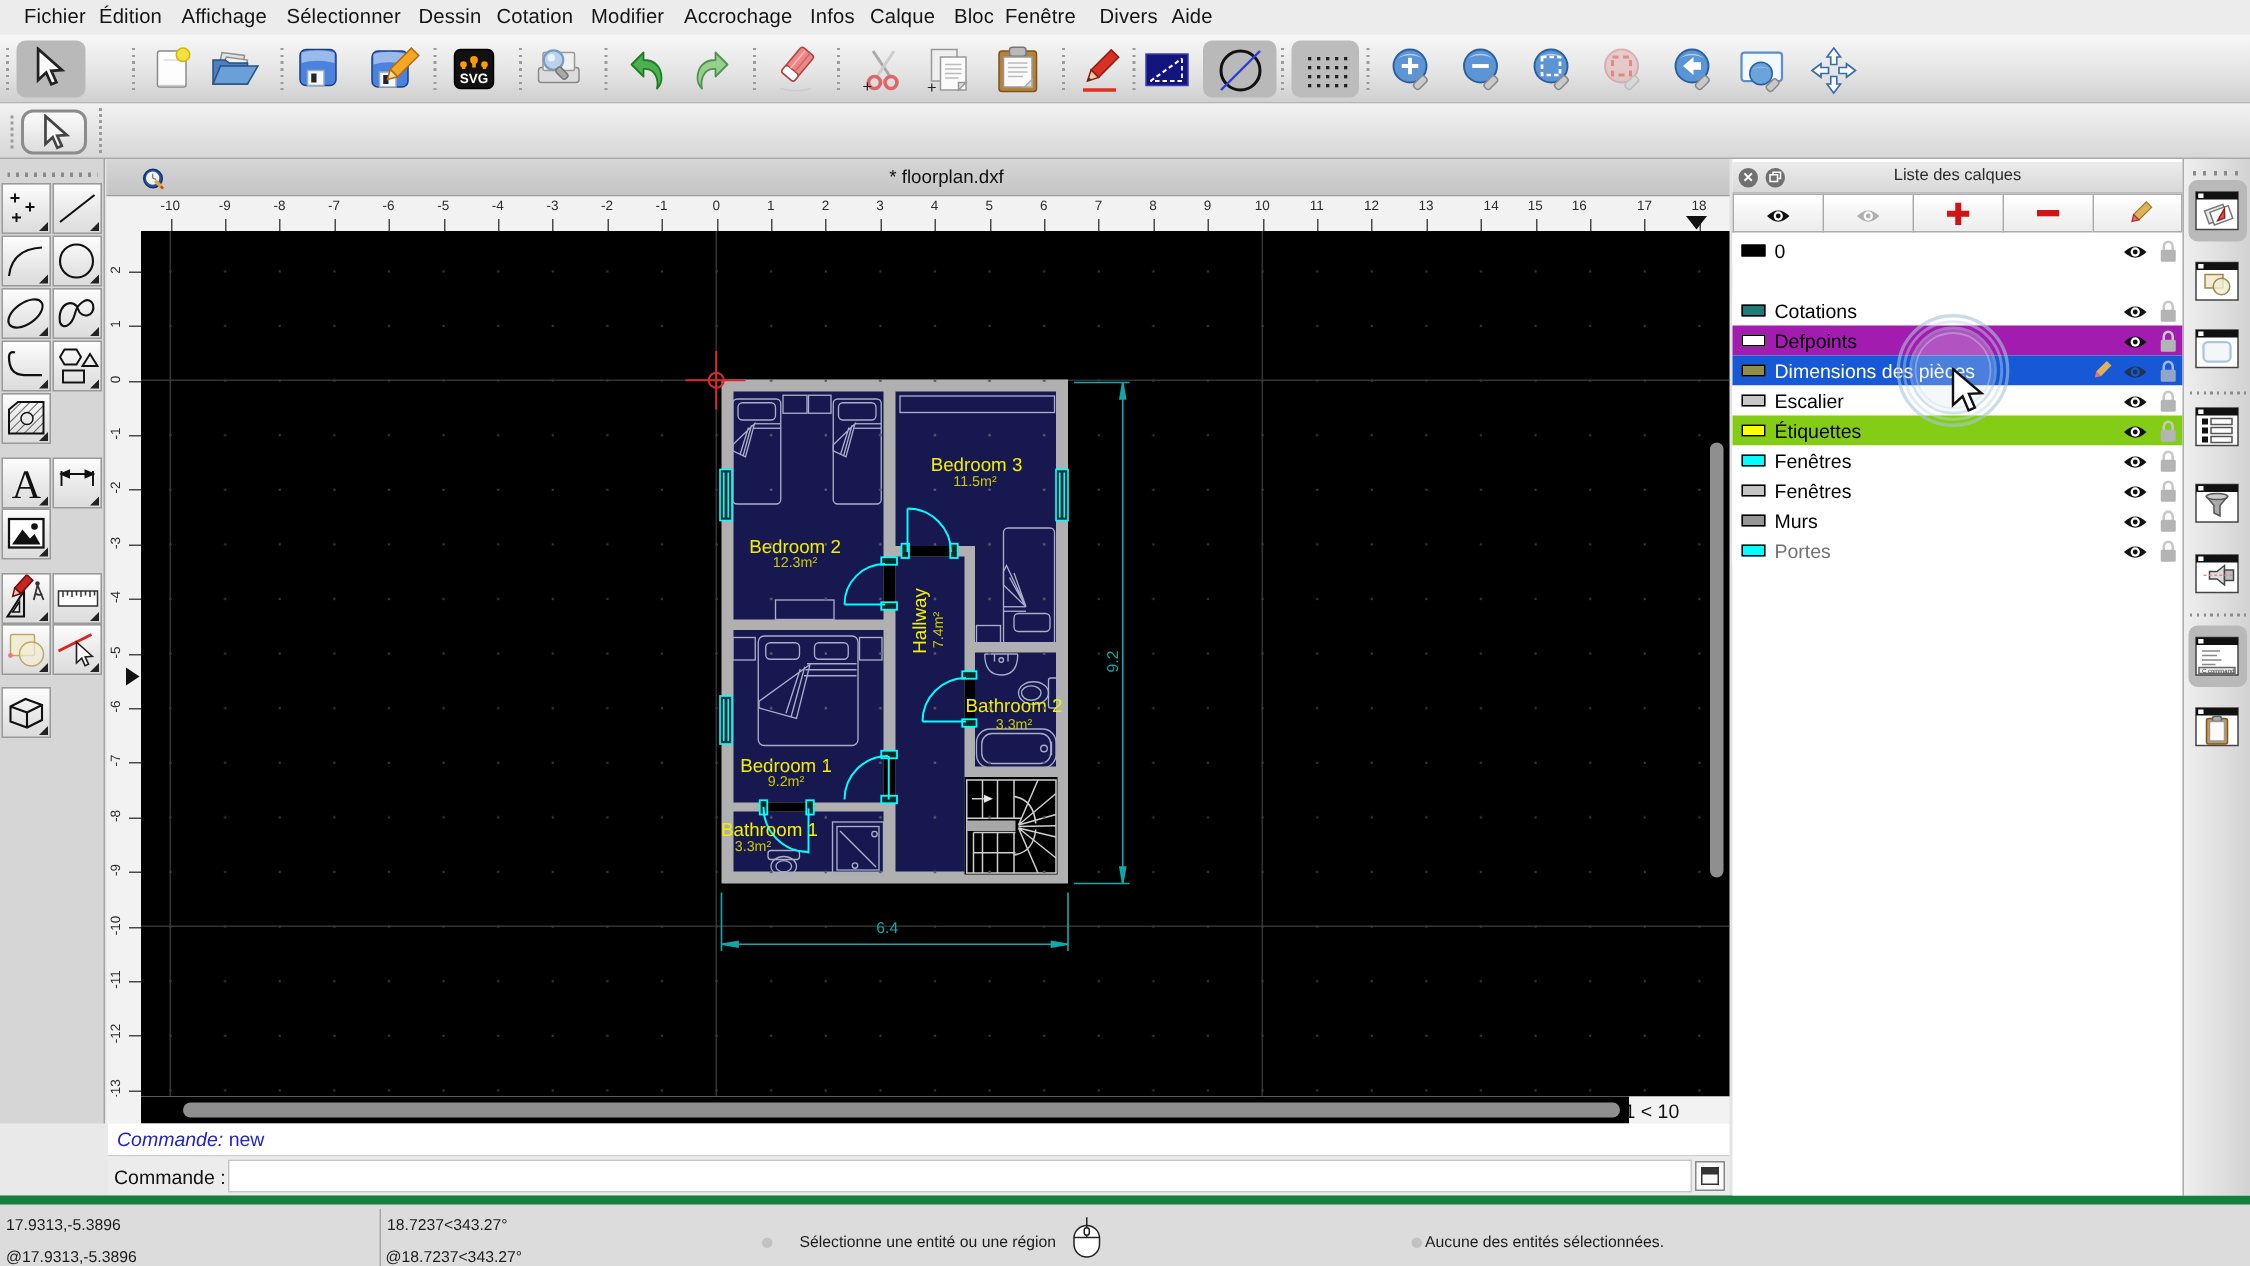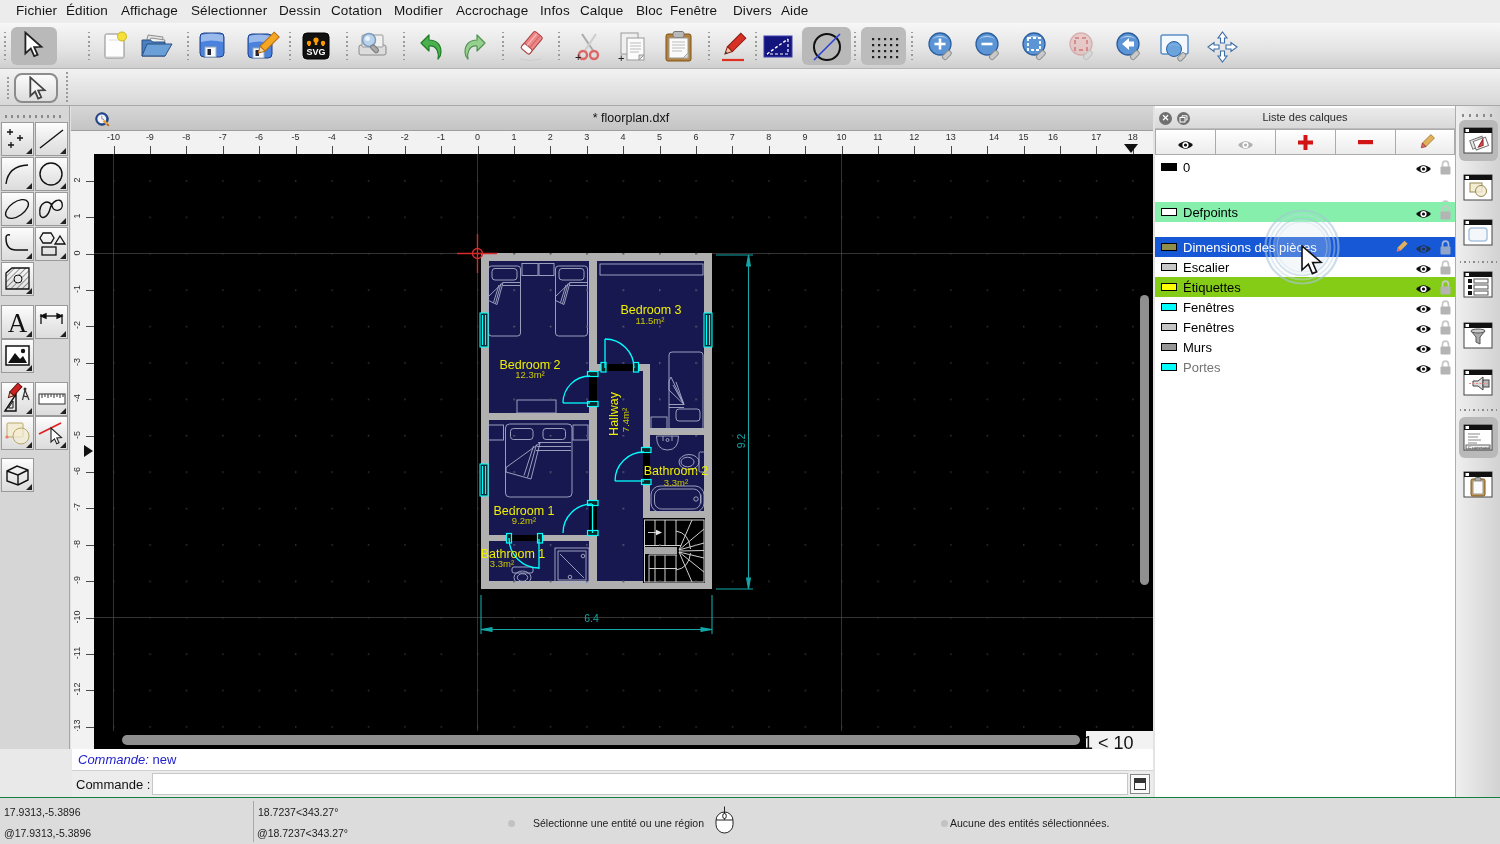--- a/index.html
+++ b/index.html
@@ -26,21 +26,21 @@
 #canvas{left:94px;top:154px;width:1059px;height:577px;background:#000;overflow:hidden;}
 .rnum{position:absolute;font-size:9px;color:#2c2c2c;}
 .htick{position:absolute;width:1px;height:8px;background:#4a4a4a;top:15px;}
 .vtick{position:absolute;height:1px;width:8px;background:#4a4a4a;left:15px;}
 #hsbrow{left:71px;top:731px;width:1082px;height:18px;background:#f2f2f2;}
 
 #cmdhist{left:72px;top:749px;width:1081px;height:22px;background:#fff;border-bottom:1px solid #cfcfcf;}
 #cmdrow{left:72px;top:771px;width:1081px;height:26px;background:#ececec;}
 #cmdleft{left:0;top:749px;width:72px;height:48px;background:#e9e9e9;}
 
-#sbar{left:0;top:797px;width:1500px;height:47px;background:#dcdcdc;border-top:1px solid #15803d;}
+#sbar{left:0;top:797px;width:1500px;height:47px;background:#dcdcdc;border-top:6px solid #15803d;}
 #sbar .st{position:absolute;font-size:10.5px;color:#1c1c1c;}
 
 #rpanel{left:1155px;top:106px;width:300px;height:691px;background:#fff;}
 #rptitle{left:0;top:2px;width:300px;height:21px;background:linear-gradient(#ebebeb,#d9d9d9);border-bottom:1px solid #bbb;}
 .lrow{position:absolute;left:0;width:300px;height:20px;background:#fff;}
 .lrow .lname{position:absolute;left:28px;top:3px;font-size:13px;color:#000;}
 .swatch{position:absolute;left:6px;top:6px;width:16px;height:8px;border:1px solid #000;}
 .lcell{position:absolute;top:23px;width:60px;height:26px;background:linear-gradient(#fff,#ececec);border:1px solid #ababab;border-right:none;}
 
 #rstrip{left:1455px;top:106px;width:45px;height:691px;background:linear-gradient(90deg,#efefef,#d2d2d2);border-left:1px solid #adadad;}
@@ -659,21 +659,21 @@
           <line x1="457" y1="253.5" x2="497" y2="253.5"></line>
           <line x1="477.5" y1="234" x2="477.5" y2="273"></line>
           <circle cx="477.5" cy="253.5" r="5"></circle>
         </g>
       </svg>
 <div class="abs" style="left:1046px;top:141px;width:9px;height:290px;background:#8f8f8f;border-radius:5px;"></div>
 </div>
 <div id="hsbrow" class="abs">
 <div class="abs" style="left:23px;top:0;width:992px;height:18px;background:#000"></div>
 <div class="abs" style="left:51px;top:4px;width:958px;height:10px;background:#8f8f8f;border-radius:5px;"></div>
-<div class="abs nw" style="left:1012px;top:2px;font-size:18px;color:#111">1 &lt; 10</div>
+<div class="abs nw" style="left:1012px;top:2px;font-size:13px;color:#111">1 &lt; 10</div>
 </div>
 <div id="cmdleft" class="abs"></div>
 <div id="cmdhist" class="abs">
       <span class="abs nw" style="left:6px;top:3px;font-size:13px;color:#2222cc"><i>Commande:</i> new</span>
     </div>
 <div id="cmdrow" class="abs">
 <span class="abs nw" style="left:4px;top:6px;font-size:13px;color:#111">Commande :</span>
 <div class="abs" style="left:80px;top:2px;width:976px;height:22px;background:#fff;border:1px solid #c6c6c6;"></div>
 <div class="abs" style="left:1058px;top:3px;width:20px;height:20px;background:#fafafa;border:1px solid #888;">
         <div style="margin:3px;height:12px;border:1.5px solid #333;border-top:5px solid #333;"></div>
@@ -760,21 +760,21 @@
 <div class="abs" style="left:260px;top:4px"><svg width="17" height="12" viewBox="0 0 17 12">
             <path d="M1 6 Q8.5 -1.5 16 6 Q8.5 13.5 1 6 Z" fill="#111"></path>
             <circle cx="8.5" cy="6" r="3.1" fill="#fff"></circle>
             <circle cx="8.5" cy="6" r="1.6" fill="#111"></circle>
           </svg></div>
 <div class="abs" style="left:284px;top:3px"><svg width="13" height="15" viewBox="0 0 13 15">
             <path d="M3.5 7 L3.5 4.5 A3 3.4 0 0 1 9.5 4.5 L9.5 7" fill="none" stroke="#c8c8c8" stroke-width="1.7"></path>
             <rect x="1.5" y="6.5" width="10" height="8" rx="1" fill="#b4b4b4"></rect>
           </svg></div>
 </div>
-<div class="lrow" style="top:96px;background:#86efac">
+<div class="lrow" style="top:111px;background:#a21caf">
 <div class="swatch" style="background:#fff"></div>
 <span class="lname" style="color:#000">Defpoints</span>
 <div class="abs" style="left:260px;top:4px"><svg width="17" height="12" viewBox="0 0 17 12">
             <path d="M1 6 Q8.5 -1.5 16 6 Q8.5 13.5 1 6 Z" fill="#111"></path>
             <circle cx="8.5" cy="6" r="3.1" fill="#fff"></circle>
             <circle cx="8.5" cy="6" r="1.6" fill="#111"></circle>
           </svg></div>
 <div class="abs" style="left:284px;top:3px"><svg width="13" height="15" viewBox="0 0 13 15">
             <path d="M3.5 7 L3.5 4.5 A3 3.4 0 0 1 9.5 4.5 L9.5 7" fill="none" stroke="#c8c8c8" stroke-width="1.7"></path>
             <rect x="1.5" y="6.5" width="10" height="8" rx="1" fill="#b4b4b4"></rect>

